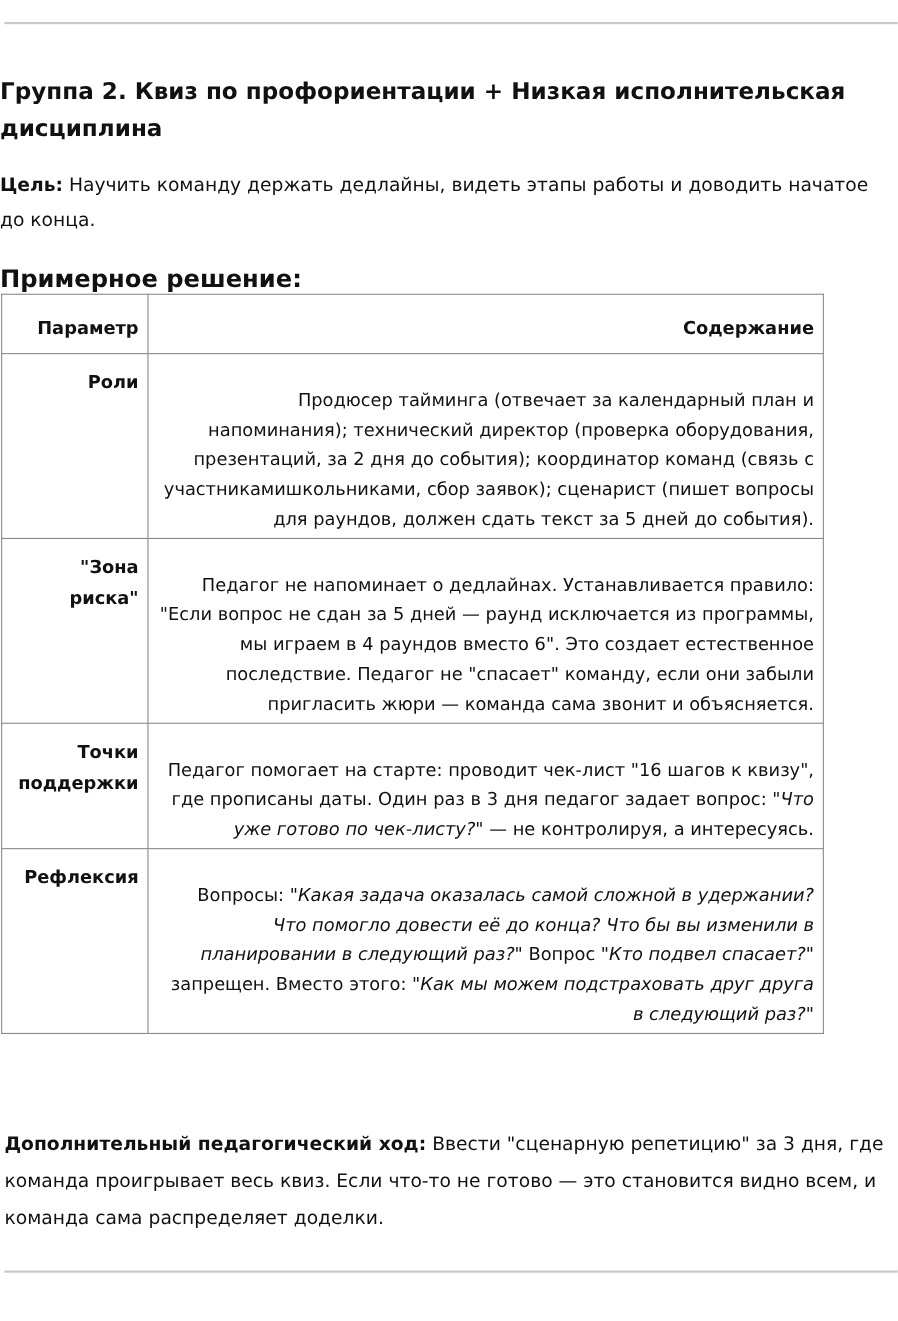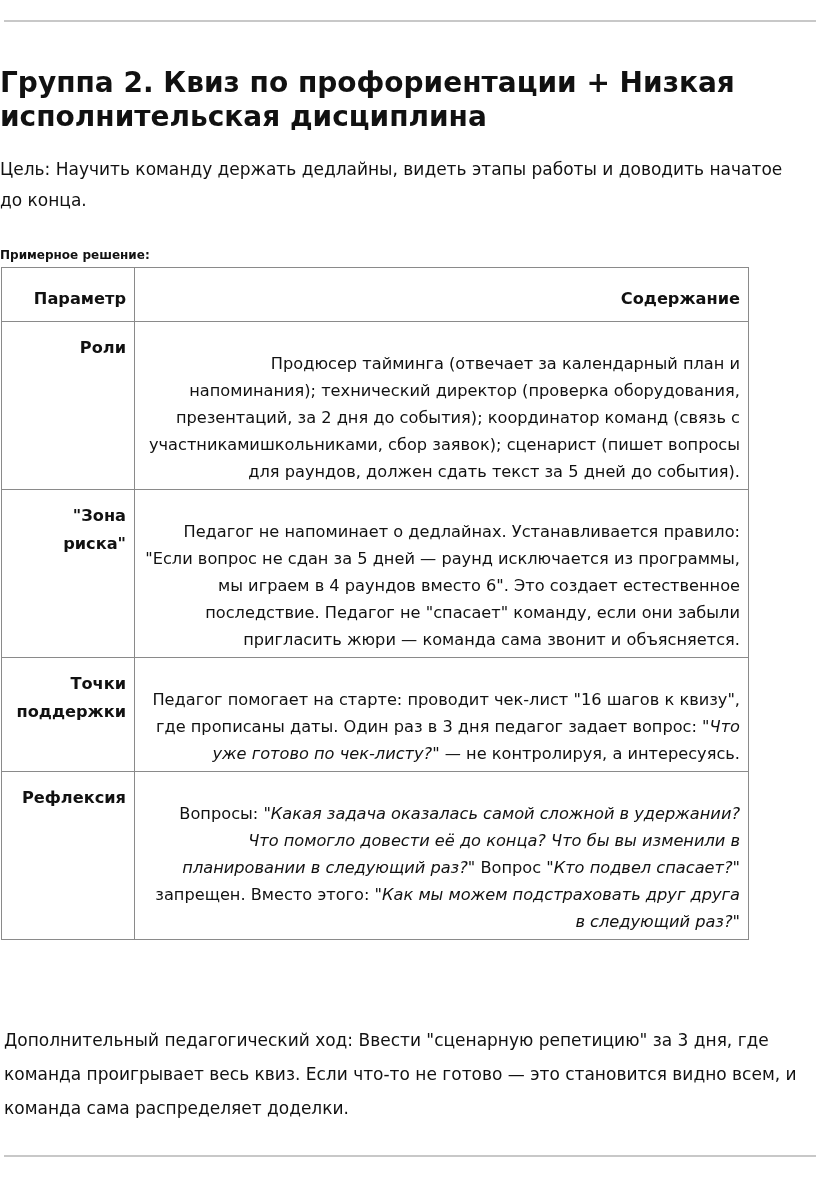--- a/index.html
+++ b/index.html
@@ -2,25 +2,25 @@
 <html><head>
 <meta charset="utf-8">
 <style>
   html, body { margin: 0; padding: 0; background: #ffffff; }
   body { width: 816px; height: 1201px; position: relative; overflow: hidden;
          font-family: "DejaVu Sans", sans-serif; color: #111; }
   .rule { position: absolute; left: 4px; right: 0; height: 2px; background: #c8c8c8; }
   .rule.top { top: 20px; }
   .rule.bottom { top: 1155px; }
   .title { position: absolute; left: 0; top: 66px; width: 790px;
-           font-size: 28px; font-weight: bold; line-height: 34px; margin: 0; }
+           font-size: 21px; font-weight: bold; line-height: 34px; margin: 0; }
   .goal { position: absolute; left: 0; top: 154px; width: 800px;
           font-size: 17px; line-height: 31px; margin: 0; }
-  .b { font-weight: normal; }
-  .subhead { position: absolute; left: 0; top: 243px; font-size: 12px; font-weight: bold; line-height: 24px; margin: 0; }
+  .b { font-weight: bold; }
+  .subhead { position: absolute; left: 0; top: 243px; font-size: 22px; font-weight: bold; line-height: 24px; margin: 0; }
   table.params { position: absolute; left: 1px; top: 267px; width: 748px;
                  border-collapse: collapse; font-size: 16.2px; }
   table.params th, table.params td { border: 1.5px solid #8a8a8a; vertical-align: top; text-align: right; }
   table.params th { font-weight: bold; height: 45px; padding: 0 8px; vertical-align: middle; padding-top: 8px; }
   td.param { width: 116px; font-weight: bold; padding: 12px 8px 0 8px; line-height: 28px; }
   td.content { padding: 0 8px 0 10px; line-height: 27px; }
   td.content .inner { padding-top: 28px; padding-bottom: 4px; }
   td.content i { font-style: italic; }
   .extra { position: absolute; left: 0; top: 1019px; width: 800px; font-size: 17px; line-height: 34px; margin: 4px; }
 </style>

